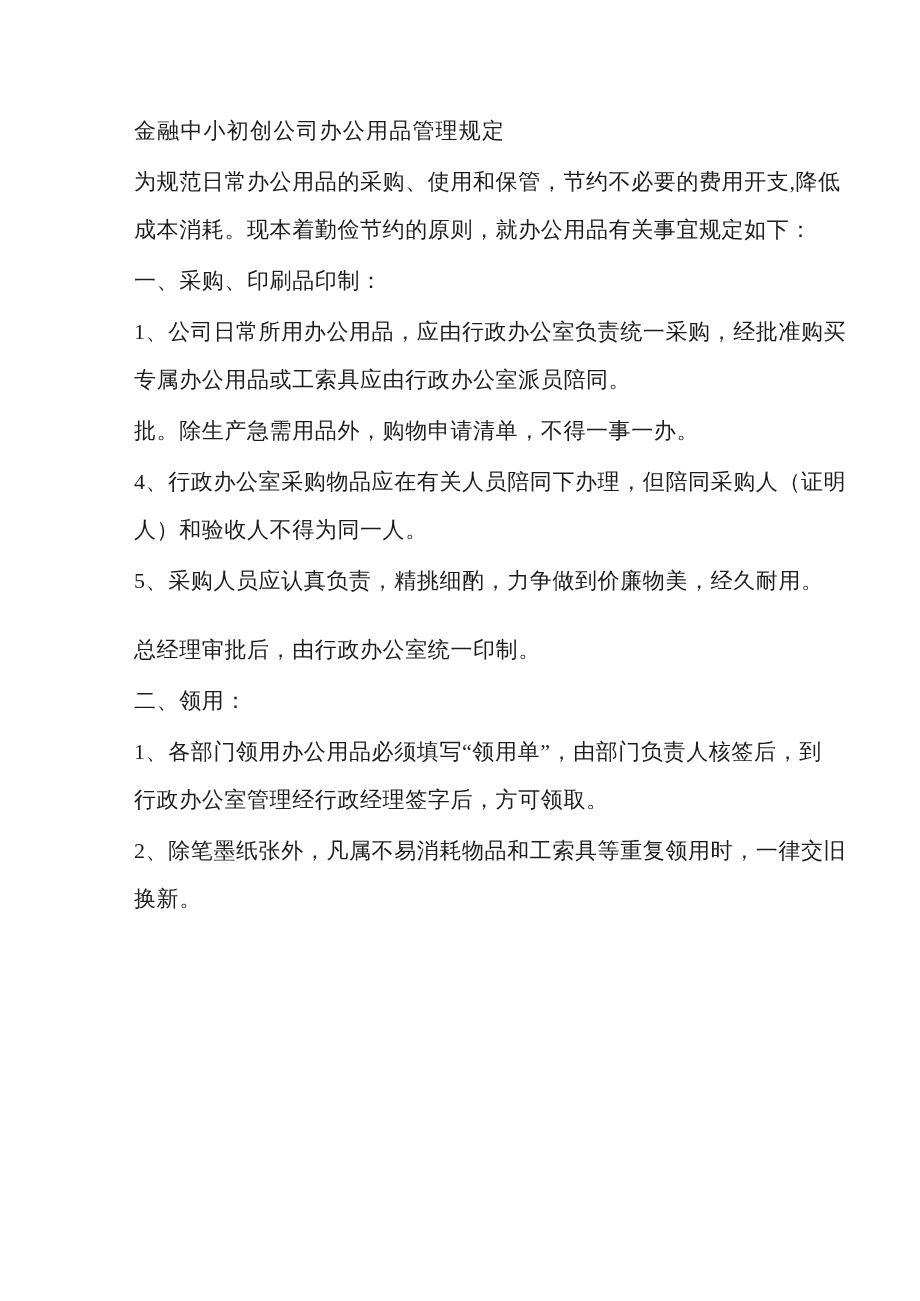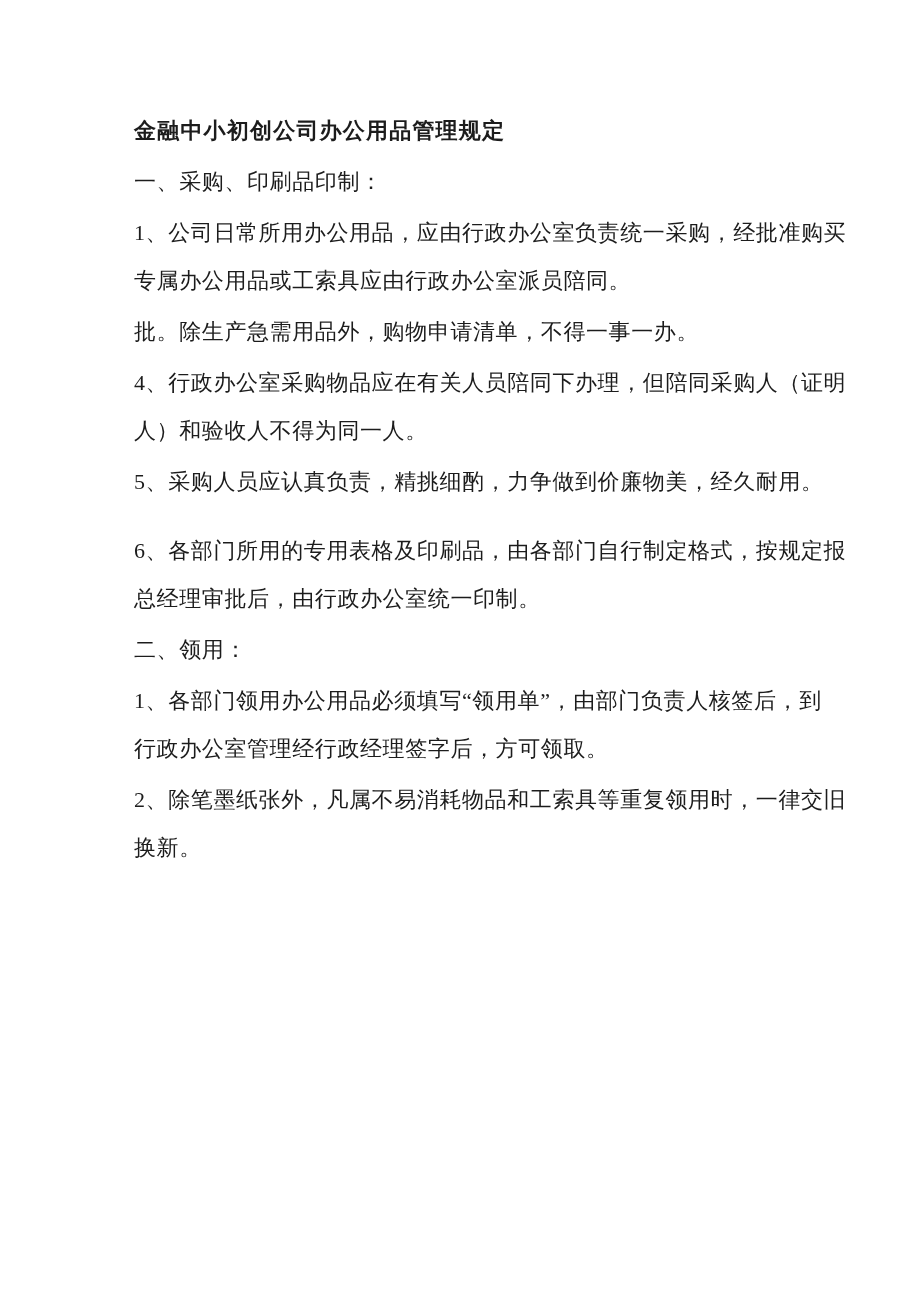--- a/index.html
+++ b/index.html
@@ -21,21 +21,21 @@
     top: 107px;
     width: 660px;
     color: #1c1c1c;
   }
   .doc-title {
     font-size: 22px;
     line-height: 48px;
     letter-spacing: 1.2px;
     white-space: nowrap;
     margin-bottom: 3px;
-    font-weight: bold;
+    font-weight: normal;
   }
   .para {
     margin-bottom: 3px;
   }
   .para.gap-before {
     margin-top: 21px;
   }
   .line {
     display: block;
     font-size: 22px;
@@ -45,38 +45,41 @@
   }
 </style>
 </head>
 <body>
 
 <div class="page">
   <div class="doc-body">
     <div class="doc-title">金融中小初创公司办公用品管理规定</div>
     <div id="paragraphs">
         <div class="para">
+          <span class="line">为规范日常办公用品的采购、使用和保管，节约不必要的费用开支,降低</span>
+          <span class="line">成本消耗。现本着勤俭节约的原则，就办公用品有关事宜规定如下：</span>
+        </div>
+        <div class="para">
           <span class="line">一、采购、印刷品印制：</span>
         </div>
         <div class="para">
           <span class="line">1、公司日常所用办公用品，应由行政办公室负责统一采购，经批准购买</span>
           <span class="line">专属办公用品或工索具应由行政办公室派员陪同。</span>
         </div>
         <div class="para">
           <span class="line">批。除生产急需用品外，购物申请清单，不得一事一办。</span>
         </div>
         <div class="para">
           <span class="line">4、行政办公室采购物品应在有关人员陪同下办理，但陪同采购人（证明</span>
           <span class="line">人）和验收人不得为同一人。</span>
         </div>
         <div class="para">
           <span class="line">5、采购人员应认真负责，精挑细酌，力争做到价廉物美，经久耐用。</span>
         </div>
         <div class="para gap-before">
-          <span class="line">6、各部门所用的专用表格及印刷品，由各部门自行制定格式，按规定报</span>
           <span class="line">总经理审批后，由行政办公室统一印制。</span>
         </div>
         <div class="para">
           <span class="line">二、领用：</span>
         </div>
         <div class="para">
           <span class="line">1、各部门领用办公用品必须填写“领用单”，由部门负责人核签后，到</span>
           <span class="line">行政办公室管理经行政经理签字后，方可领取。</span>
         </div>
         <div class="para">

